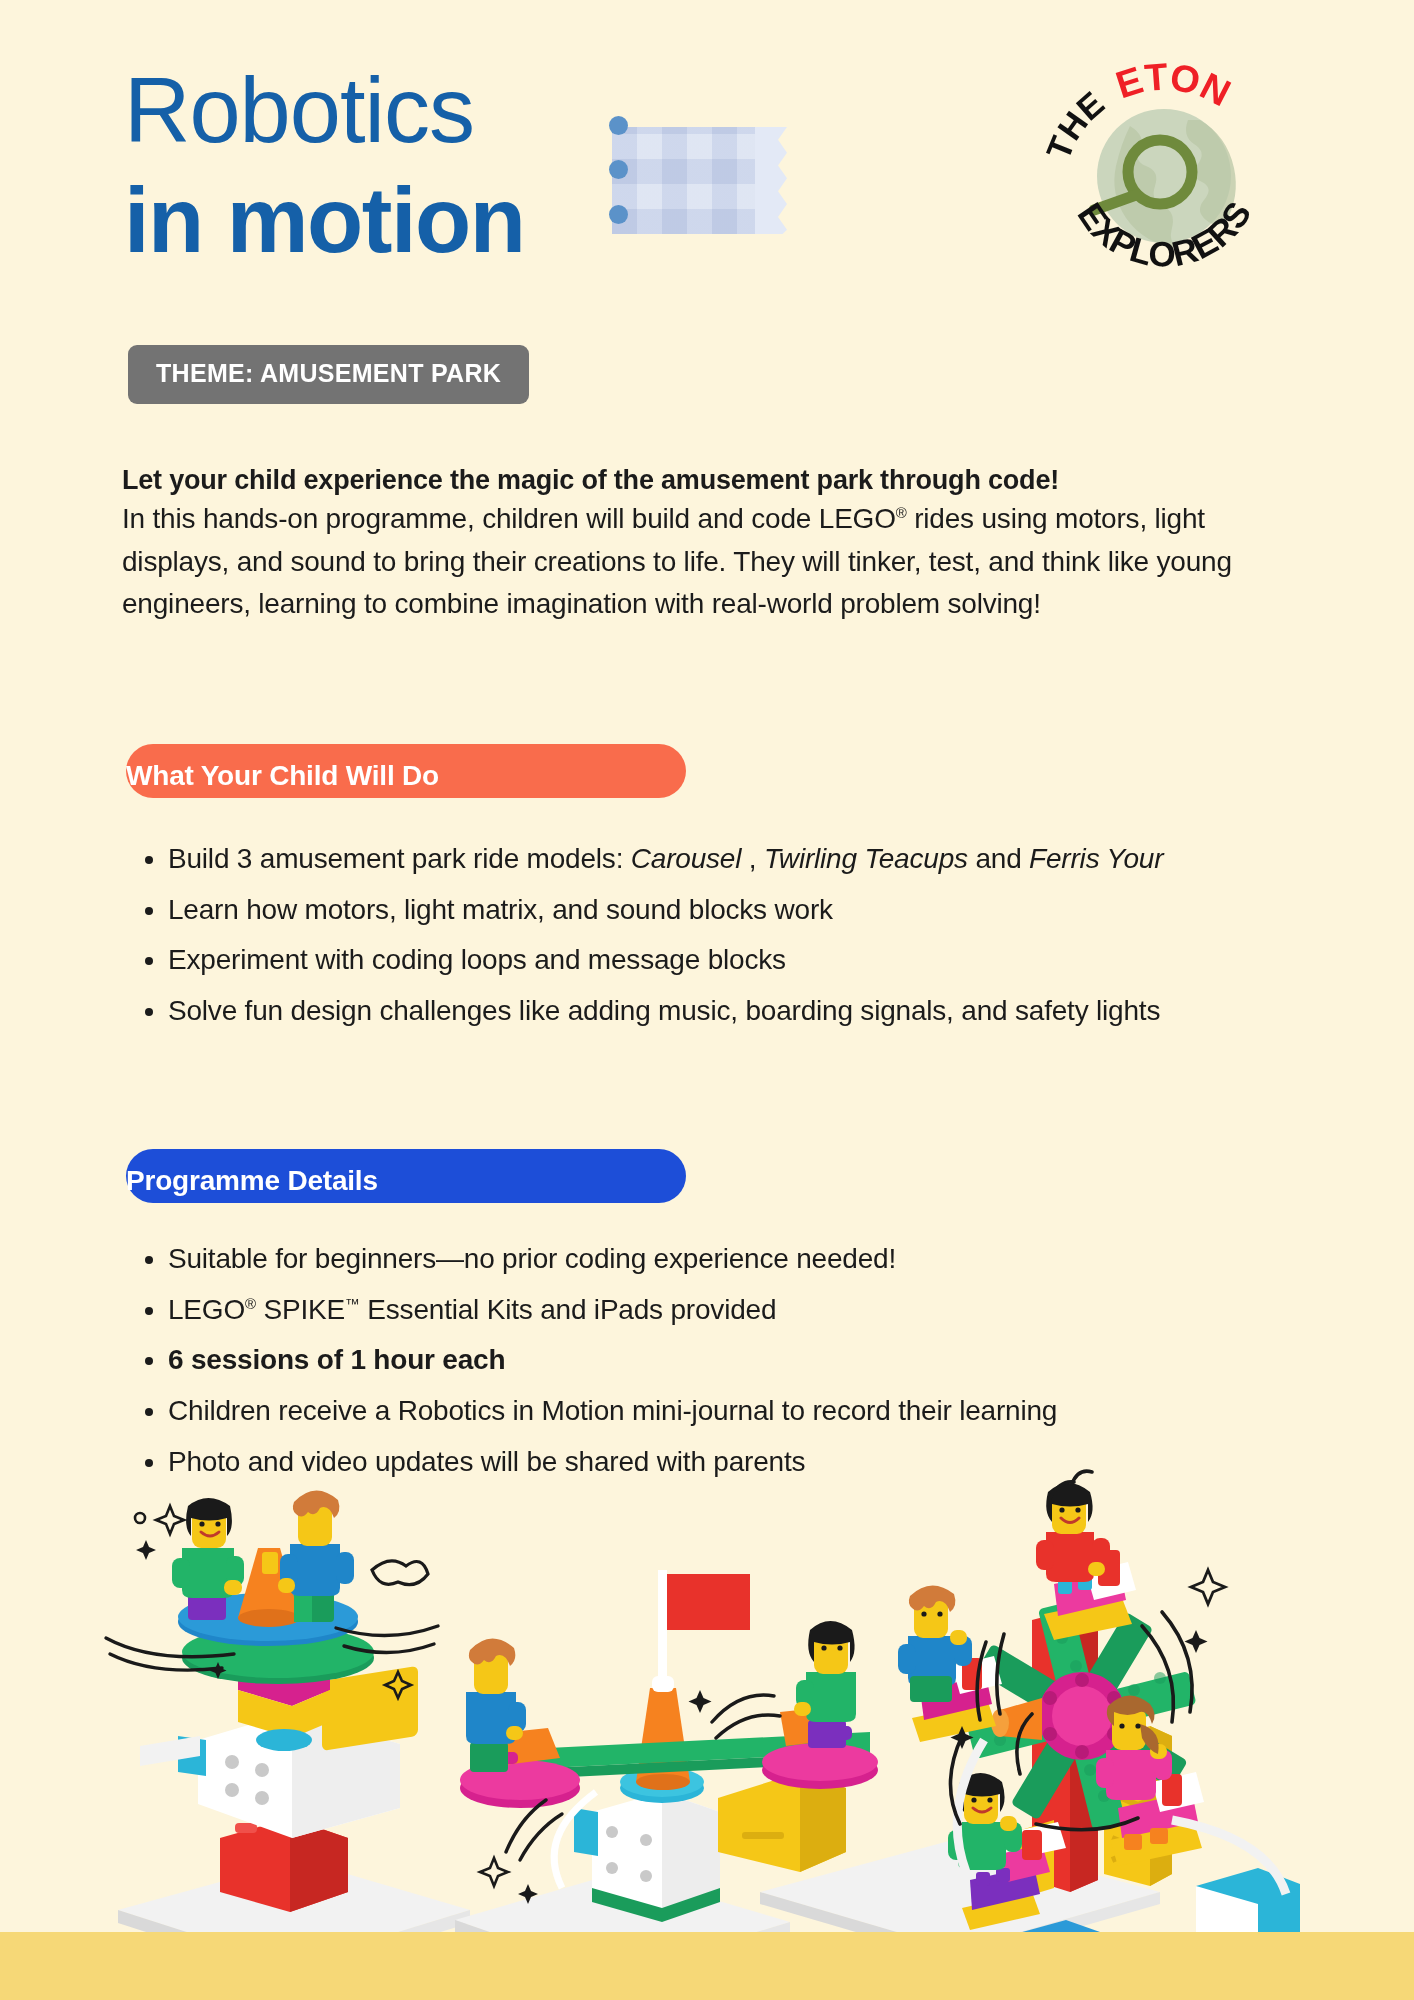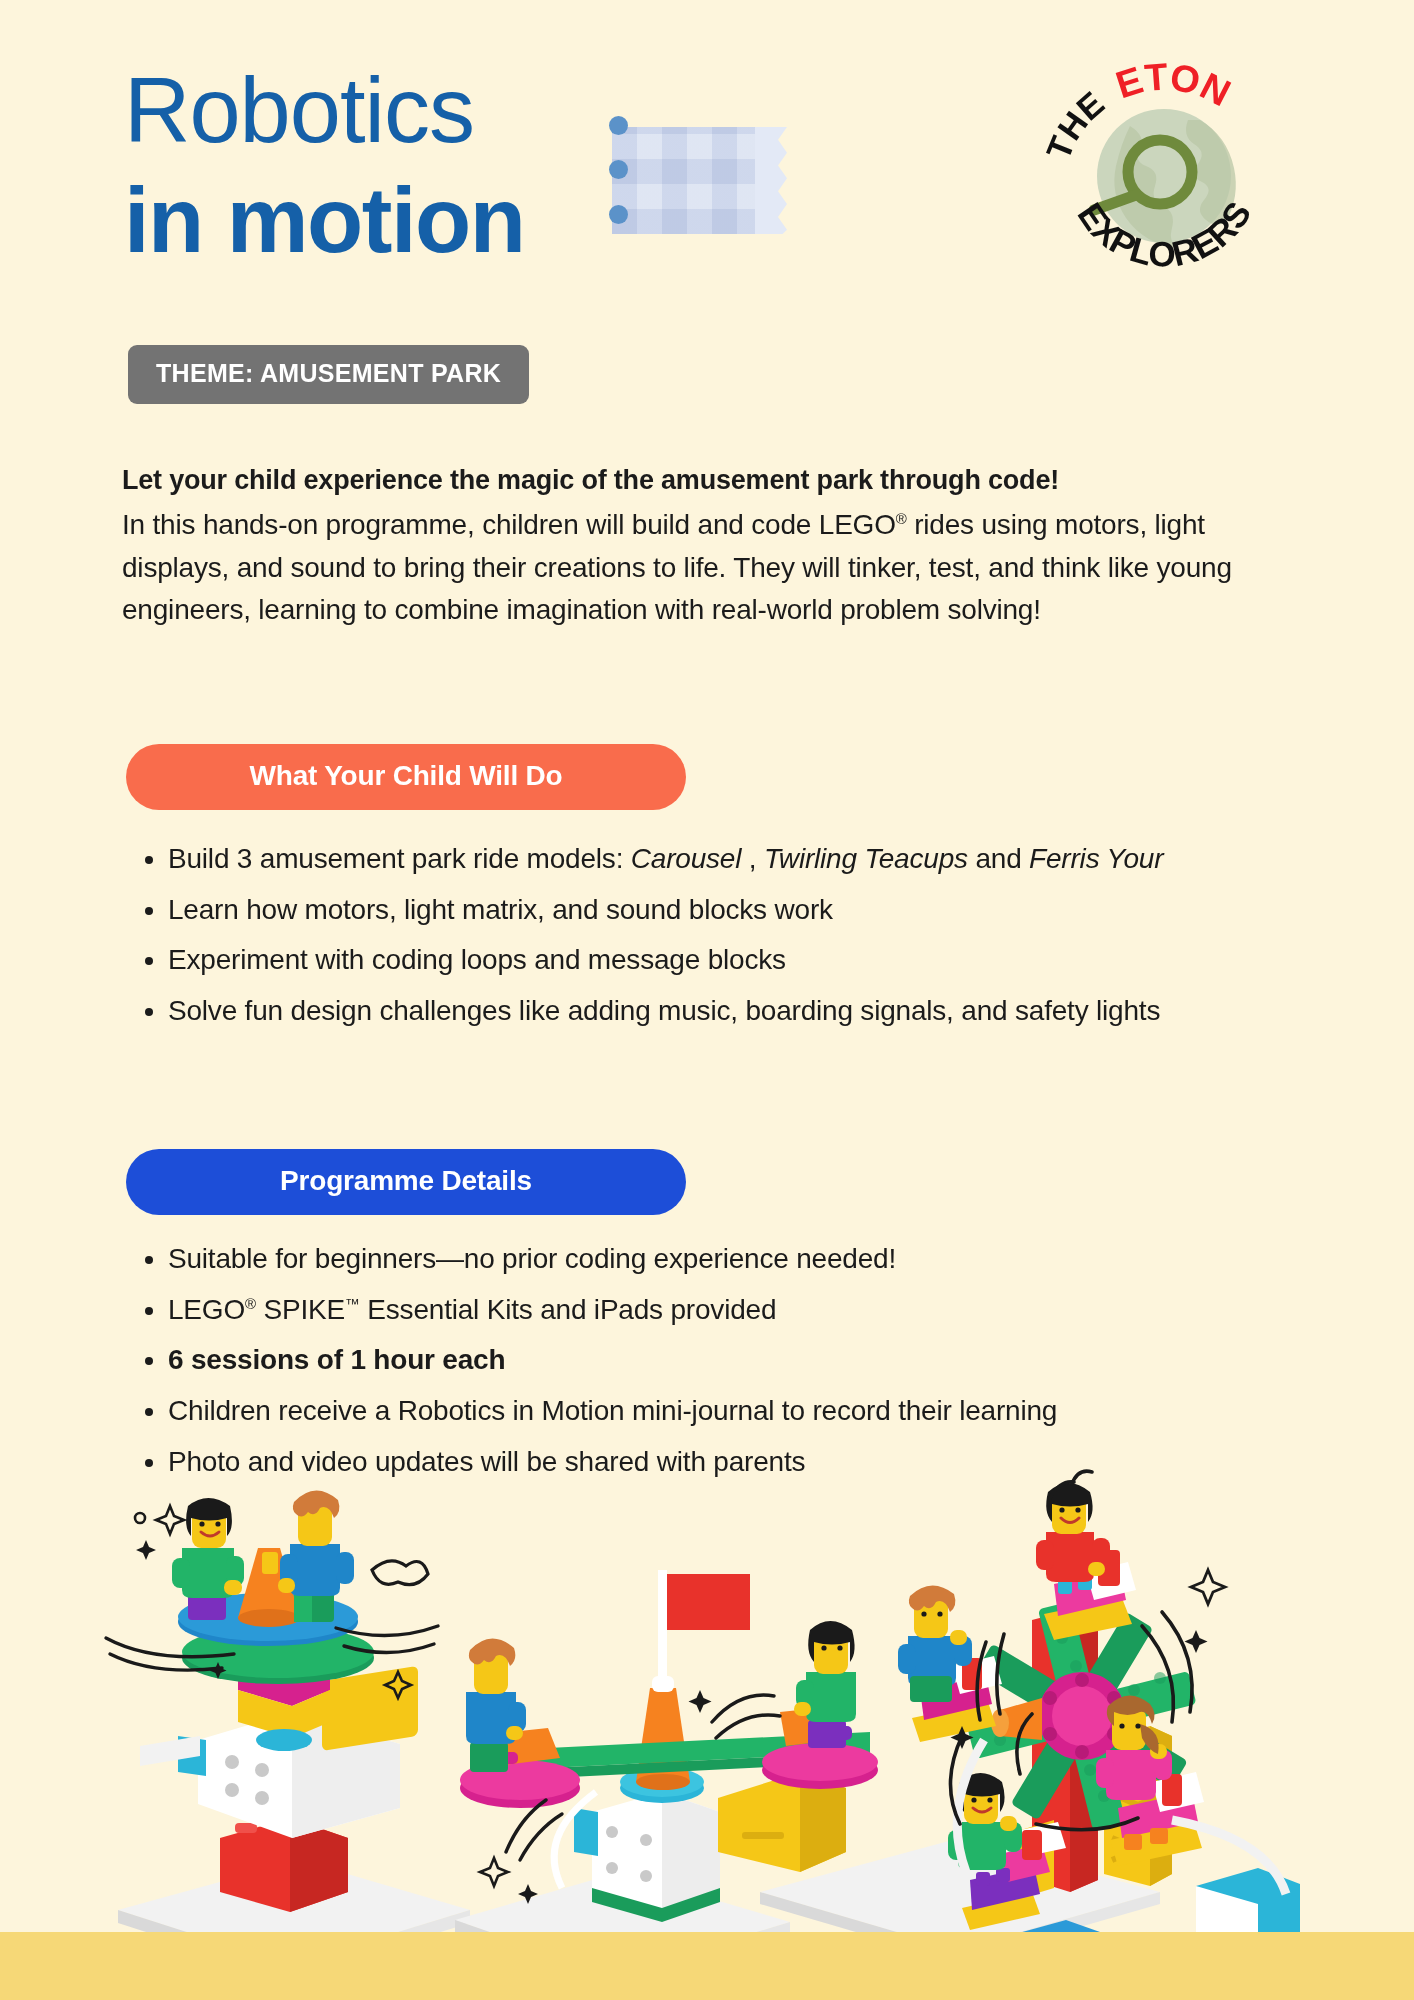--- a/index.html
+++ b/index.html
@@ -69,35 +69,35 @@
     padding:14px 28px 16px 28px; border-radius:9px;
     display:inline-block;
   }
 
   
   .intro{
     position:absolute; left:122px; top:465px; width:1130px;
   }
   .intro-lead{
     font-size:27px; font-weight:800; color:#1b1b1b;
-    margin-bottom:8px; letter-spacing:-.2px;
+    margin-bottom:2px; letter-spacing:-.2px;
   }
   .intro-body{
     font-size:28px; font-weight:400; color:#1b1b1b;
     line-height:1.52; letter-spacing:-.2px;
   }
   .sup{ font-size:15px; vertical-align:super; }
 
   
   .pill{
     background:#f96c4c; color:#ffffff;
     font-size:28px; font-weight:800;
-    border-radius:40px; text-align:center;
+    border-radius:40px; text-align:left;
     letter-spacing:-.2px;
-    padding:16px 0 18px 0;
+    padding:16px 0 6px 0;
     width:560px;
   }
   .pill-1{ position:absolute; left:126px; top:744px; }
   .pill-2{ position:absolute; left:126px; top:1149px; }
 
   
   .list{
     position:absolute; width:1160px;
     font-size:28px; color:#1b1b1b; line-height:1.38;
     letter-spacing:-.2px;

